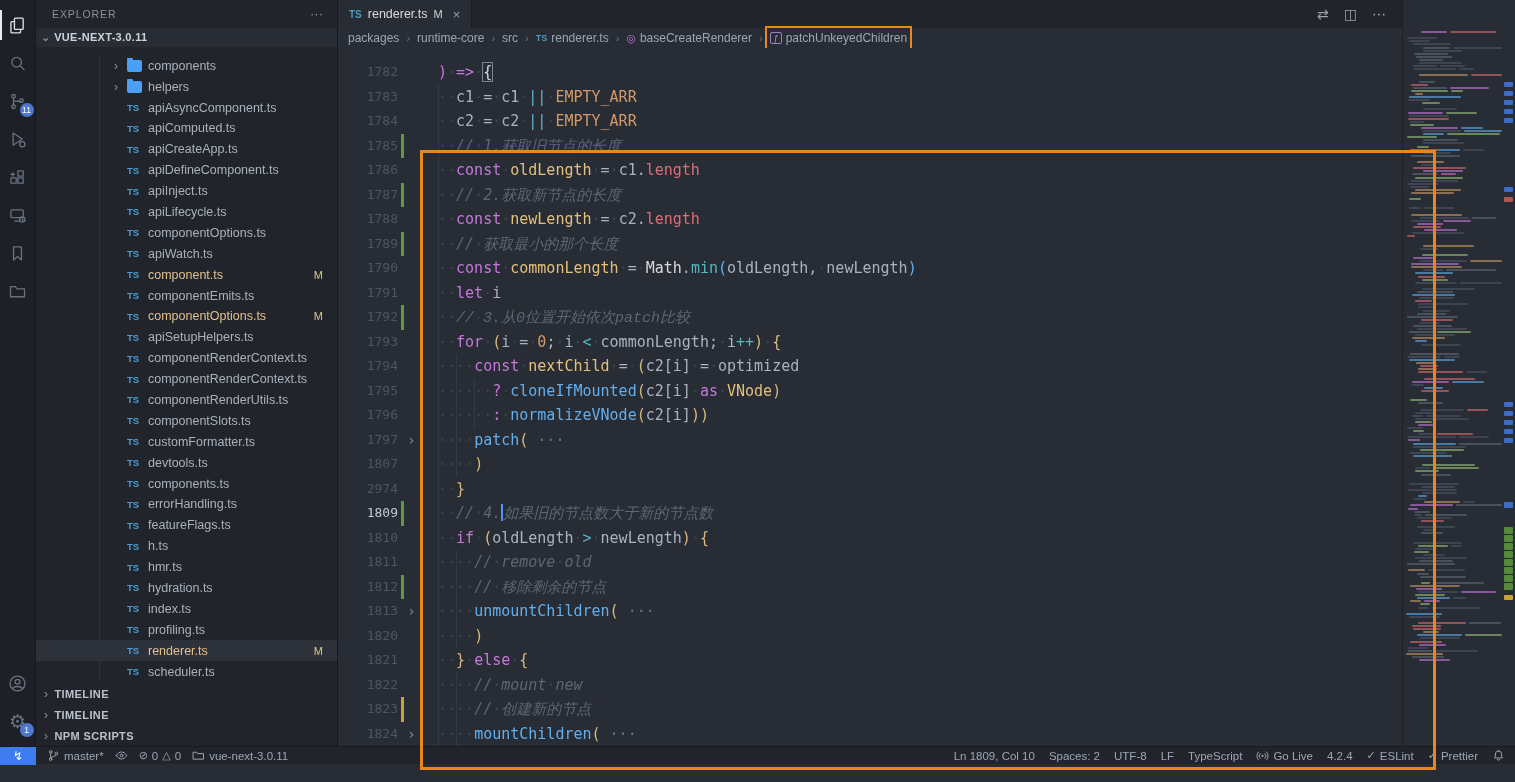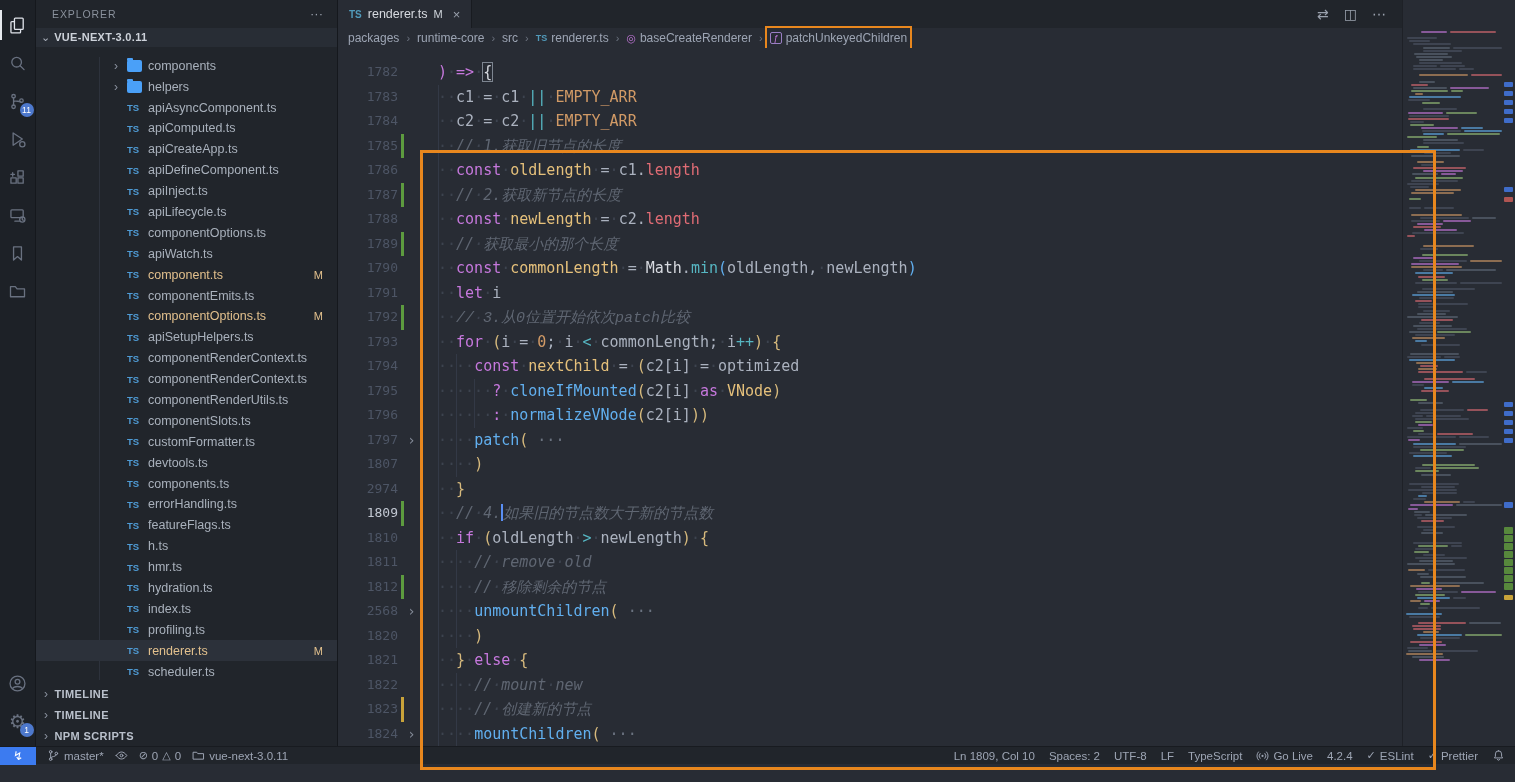--- a/index.html
+++ b/index.html
@@ -549,21 +549,21 @@
             <span class="foldc"></span>
             <span class="ct"><i class="guide" style="left: 19px;"></i><i class="guide" style="left: 37px;"></i><span class="tok" style="color: rgb(171, 178, 191);"><span class="dot">····</span></span><span class="tok com" style="color: rgb(95, 102, 114);">//<span class="dot">·</span>remove<span class="dot">·</span>old</span></span>
           </div>
           <div class="cl2">
             <span class="ln">1812</span>
             <span class="chgbar chgg"></span>
             <span class="foldc"></span>
             <span class="ct"><i class="guide" style="left: 19px;"></i><i class="guide" style="left: 37px;"></i><span class="tok" style="color: rgb(171, 178, 191);"><span class="dot">····</span></span><span class="tok com" style="color: rgb(95, 102, 114);">//<span class="dot">·</span>移除剩余的节点</span></span>
           </div>
           <div class="cl2">
-            <span class="ln">2568</span>
+            <span class="ln">1813</span>
             <span class="chgbar"></span>
             <span class="foldc">›</span>
             <span class="ct"><i class="guide" style="left: 19px;"></i><i class="guide" style="left: 37px;"></i><span class="tok" style="color: rgb(171, 178, 191);"><span class="dot">····</span></span><span class="tok" style="color: rgb(97, 175, 239);">unmountChildren</span><span class="tok" style="color: rgb(215, 186, 125);">(</span><span class="tok" style="color: rgb(107, 115, 128);"> ···</span></span>
           </div>
           <div class="cl2">
             <span class="ln">1820</span>
             <span class="chgbar"></span>
             <span class="foldc"></span>
             <span class="ct"><i class="guide" style="left: 19px;"></i><i class="guide" style="left: 37px;"></i><span class="tok" style="color: rgb(171, 178, 191);"><span class="dot">····</span></span><span class="tok" style="color: rgb(215, 186, 125);">)</span></span>
           </div>

